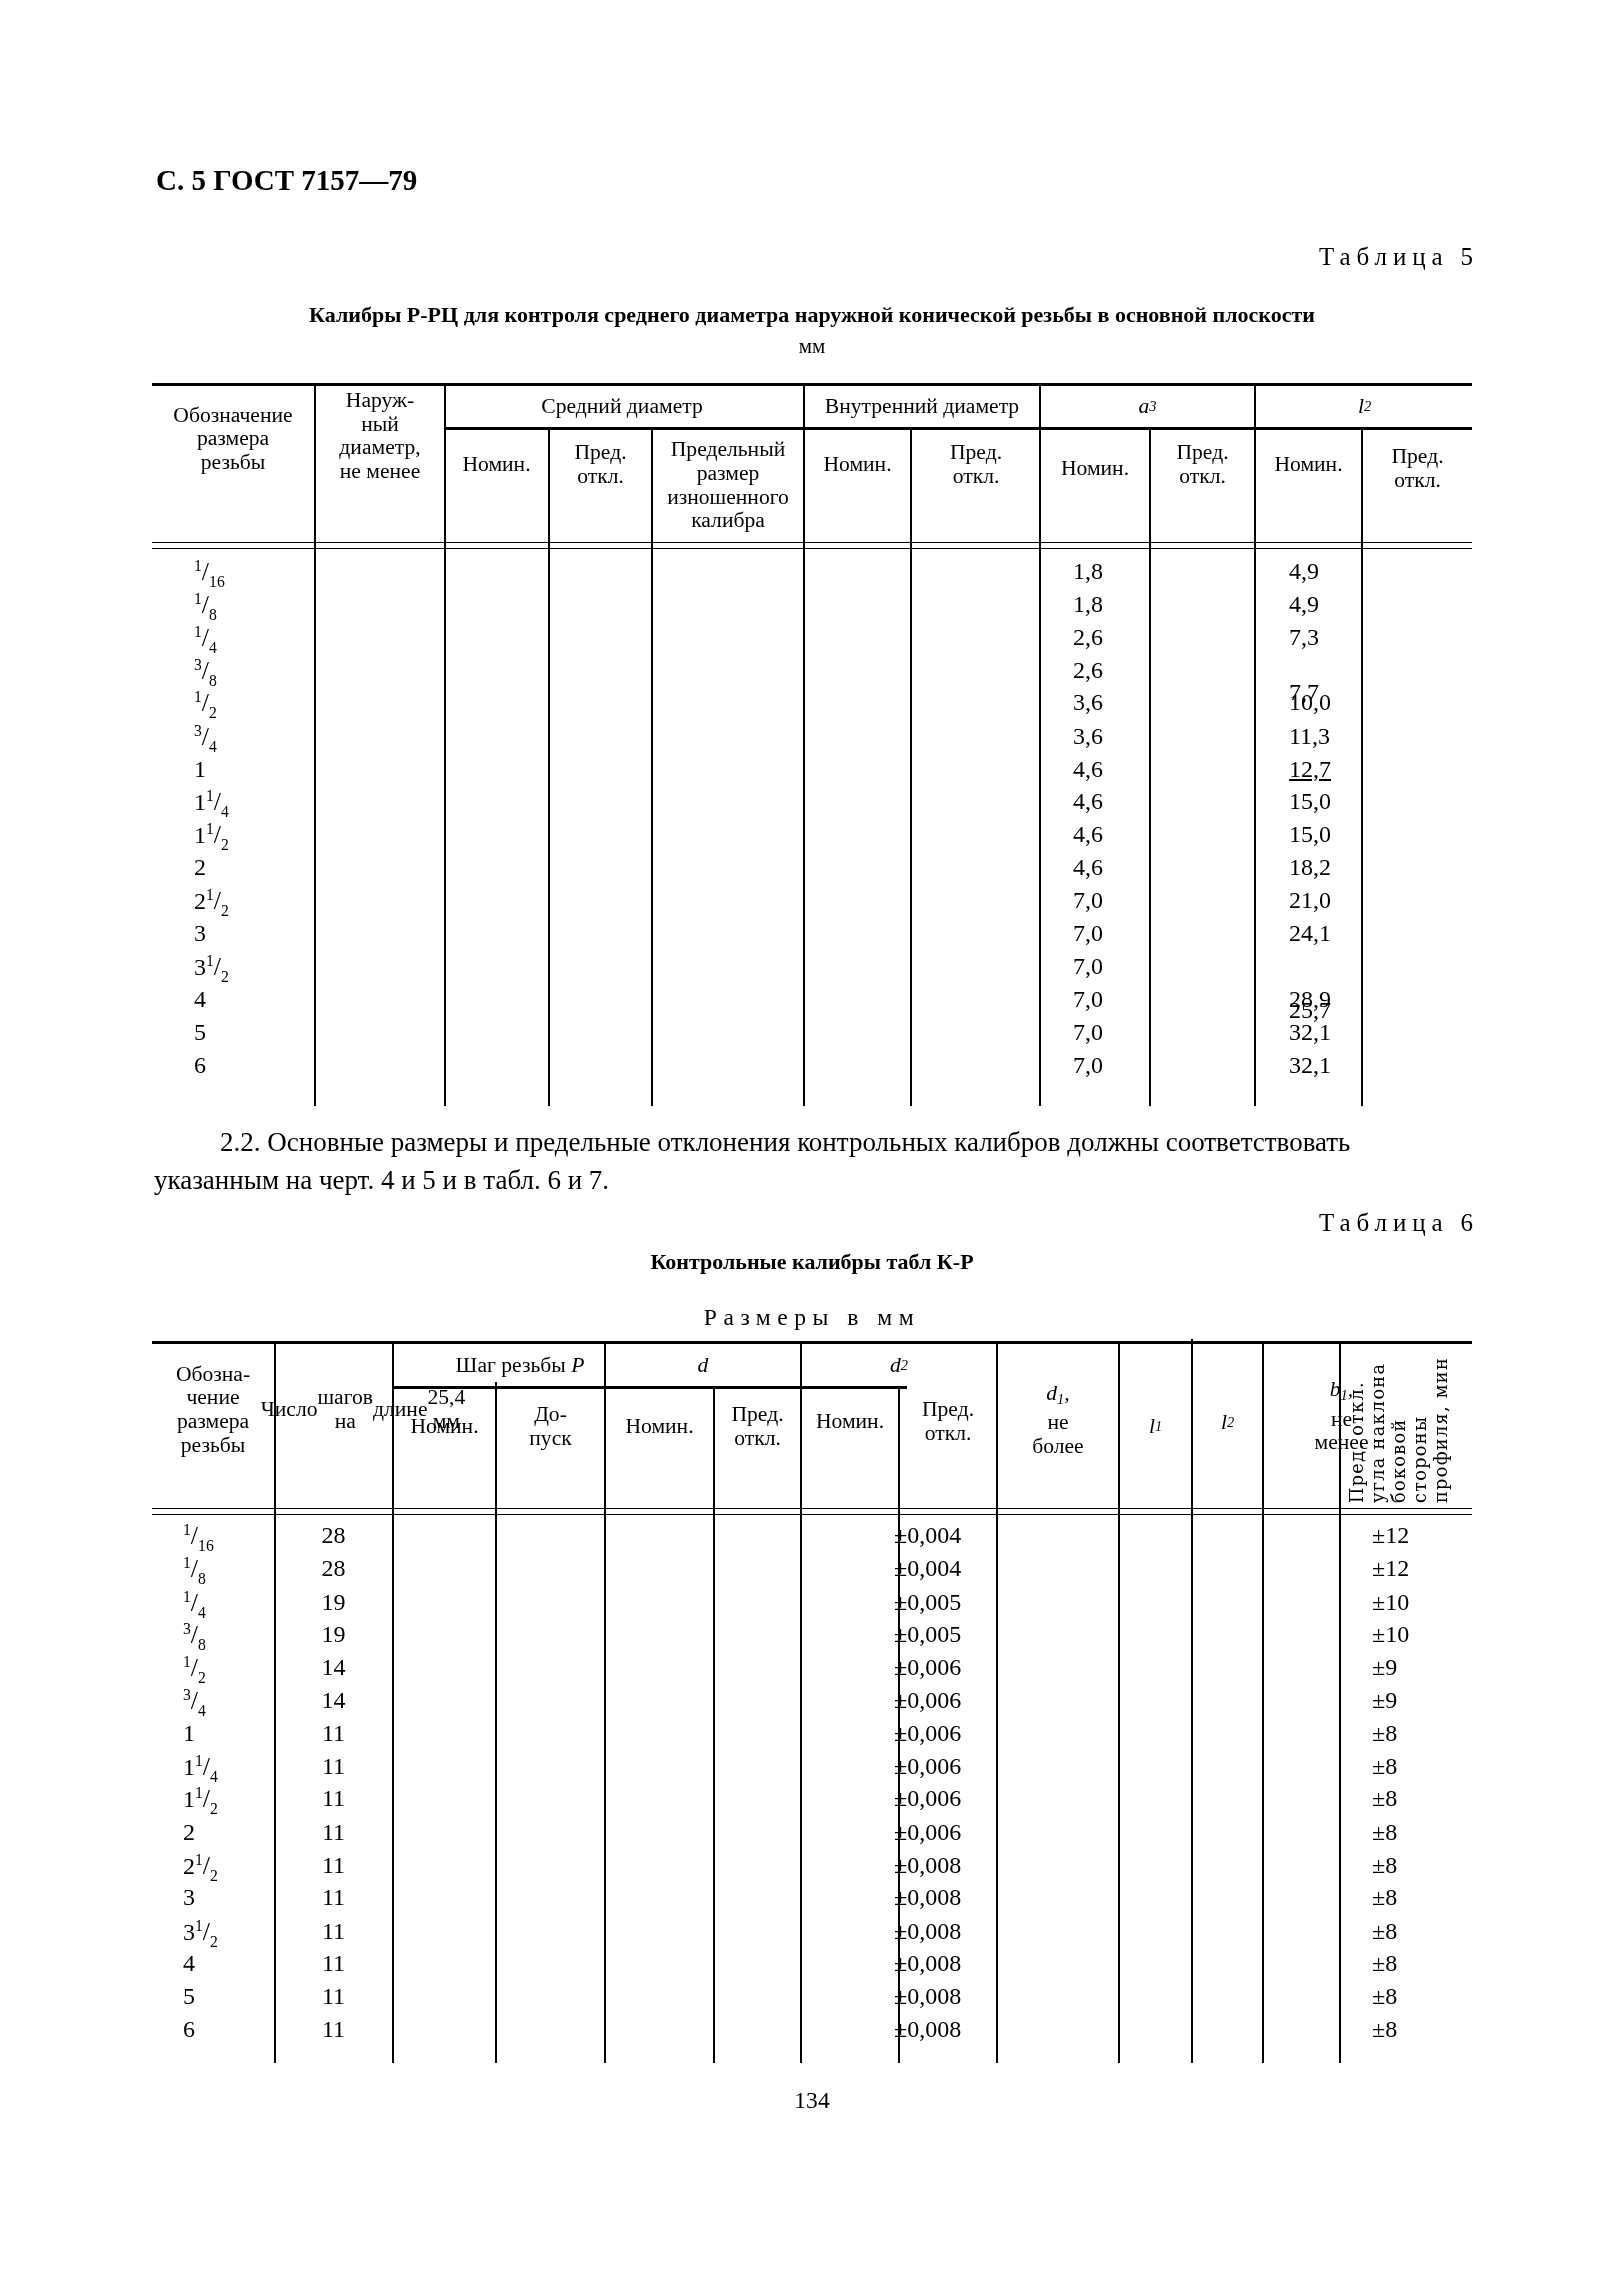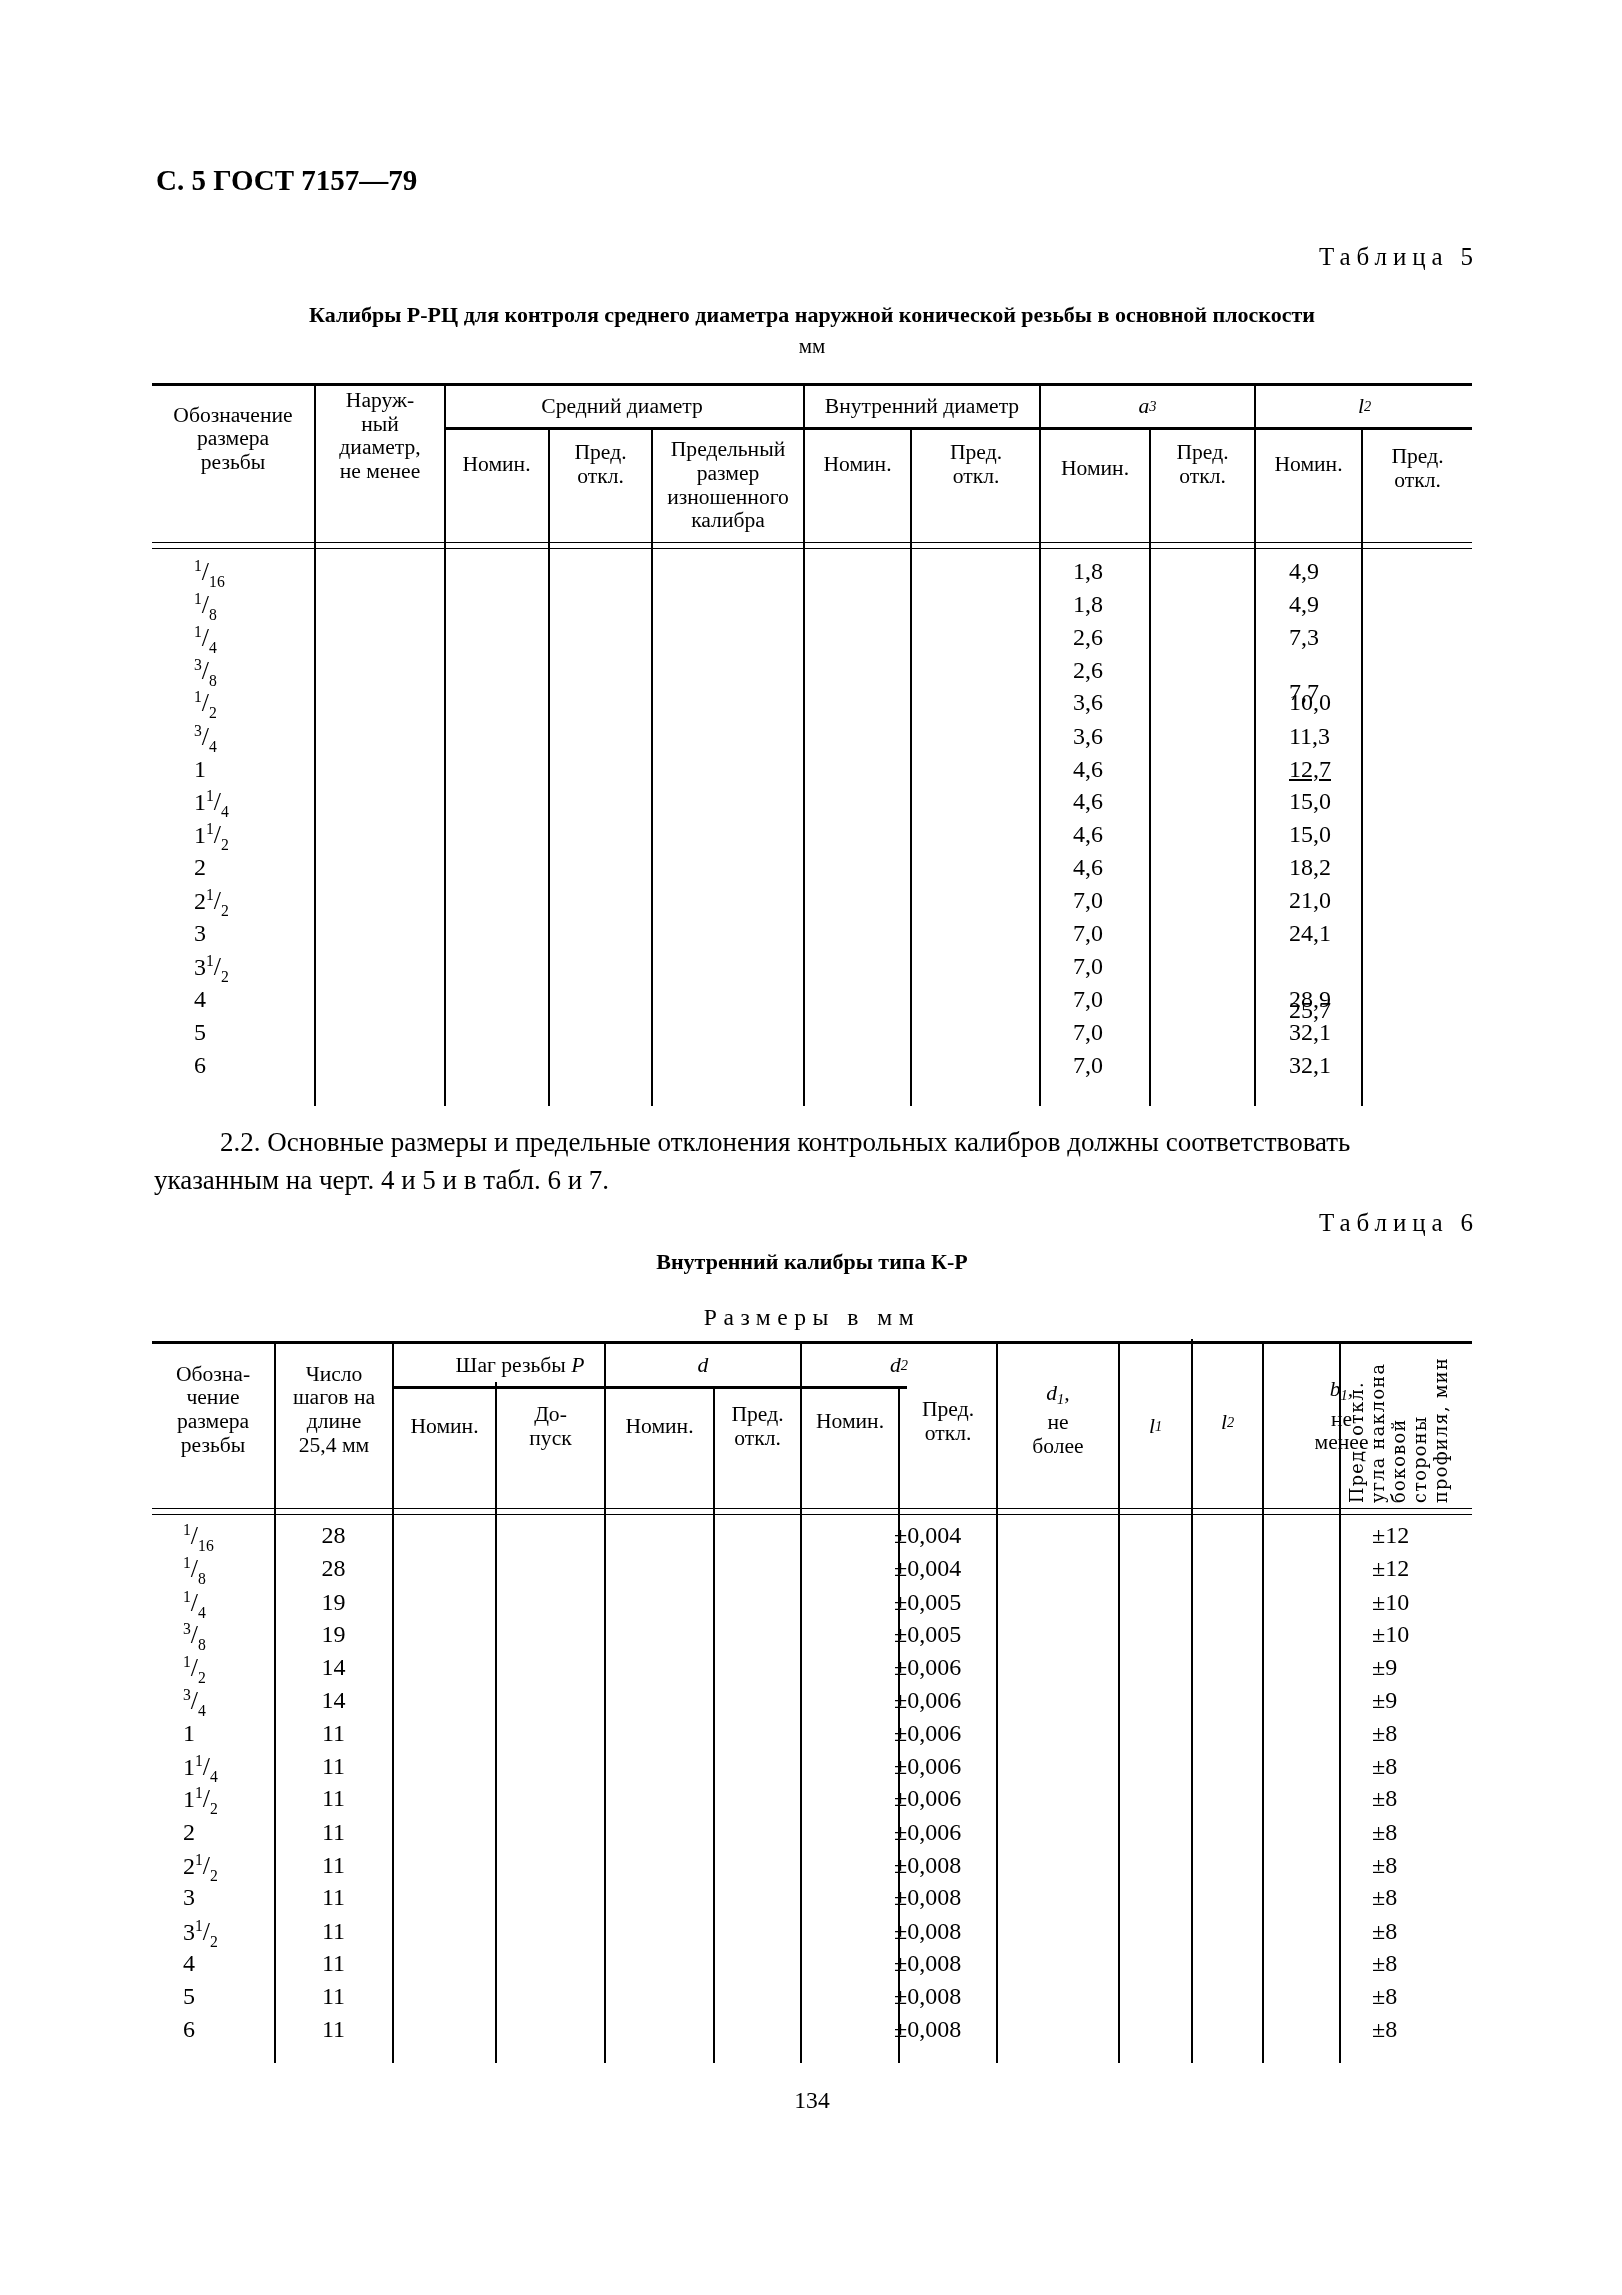--- a/index.html
+++ b/index.html
@@ -187,21 +187,21 @@
         <div class="num l" style="left:1073px; width:79px; top:1049px;">7,0</div>
         <div class="num l" style="left:1289px; width:79px; top:1049px;">32,1</div>
       </div>
     </div>
 </div>
 
 <div class="abs para" style="left:220px; top:1123px; width:1252px; white-space:nowrap;">2.2. Основные размеры и предельные отклонения контрольных калибров должны соответствовать</div>
 <div class="abs para" style="left:154px; top:1161px; width:1318px;">указанным на черт. 4 и 5 и в табл. 6 и 7.</div>
 
 <div class="abs table-label" style="right:143px; top:1209px;">Таблица 6</div>
-<div class="abs caption" style="left:152px; width:1320px; top:1249px;">Внутренний калибры типа К-Р</div>
+<div class="abs caption" style="left:152px; width:1320px; top:1249px;">Контрольные калибры табл К-Р</div>
 <div class="abs units-spaced" style="left:152px; width:1320px; top:1304px;">Размеры в  мм</div>
 
 <div id="t6" class="grid" style="left:0; top:0;">
   <div class="hline" style="left:152px; top:1341px; width:1320px; height:3.3px;"></div>
   <div class="hline" style="left:393px; top:1386px; width:514px; height:2.6px;"></div>
   <div class="hline" style="left:798px; top:1386px; width:100px; height:2.6px;"></div>
   <div class="hline" style="left:152px; top:1508px; width:1320px; height:1.3px;"></div>
   <div class="hline" style="left:152px; top:1514px; width:1320px; height:1.3px;"></div>
 
   <div class="vline" style="left:274px; top:1343px; height:720px;"></div>
@@ -216,21 +216,21 @@
   <div class="vline" style="left:1191px; top:1339px; height:724px;"></div>
   <div class="vline" style="left:1262px; top:1343px; height:720px;"></div>
   <div class="vline" style="left:1339px; top:1343px; height:720px;"></div>
 
   <div class="hcell" style="left:152px; top:1361px; width:122px; height:98px; flex-direction:column;">
     <span>Обозна-</span>
     <span>чение</span>
     <span>размера</span>
     <span>резьбы</span>
   </div>
-  <div class="hcell" style="left:276px; top:1361px; width:116px; height:98px; flex-direction:column;">
+  <div class="hcell" style="left:276px; top:1361px; width:116px; height:98px; flex-direction:row;padding-left:29px;">
     <span>Число</span>
     <span>шагов на</span>
     <span>длине</span>
     <span>25,4 мм</span>
   </div>
   <div class="hcell" style="left:394px; top:1345px; width:252px; height:41px;">
     <span>Шаг резьбы </span>&nbsp;<span class="it">P</span>
   </div>
   <div class="hcell it" style="left:606px; top:1345px; width:194px; height:41px;">d</div>
   <div class="hcell it" style="left:802px; top:1345px; width:194px; height:41px;">

